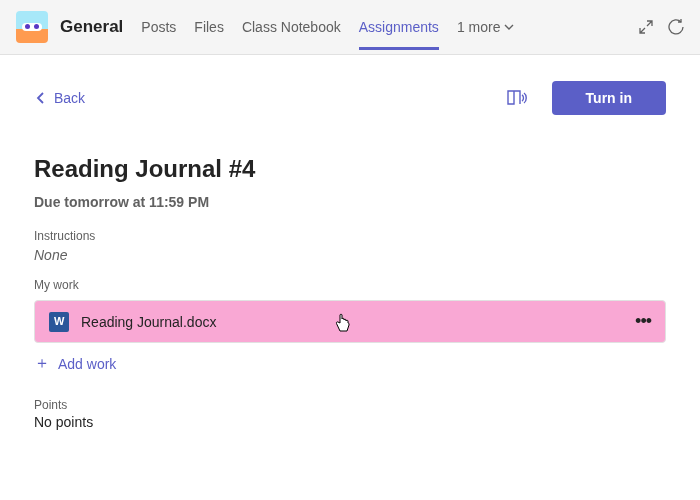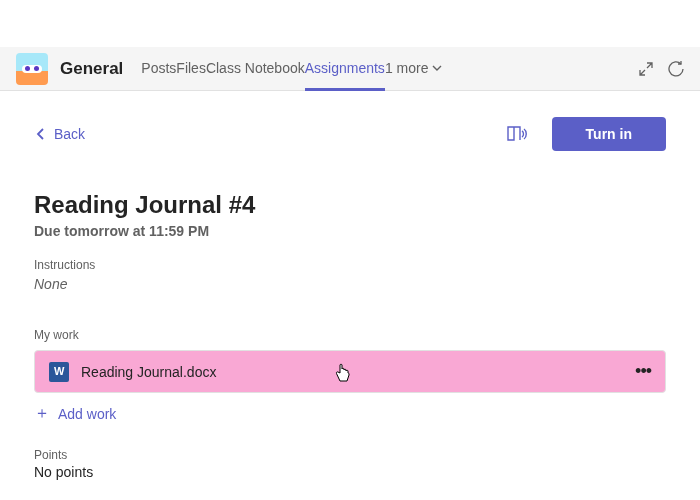--- a/index.html
+++ b/index.html
@@ -5,27 +5,26 @@
   * { box-sizing: border-box; margin: 0; padding: 0; }
   body {
     font-family: "Segoe UI", -apple-system, sans-serif;
     background: #fff;
     width: 700px;
     height: 500px;
     overflow: hidden;
     color: #242424;
   }
   .topbar {
-    height: 44px;
+    height: 55px;
     display: flex;
     align-items: center;
     padding: 4px 16px;
     border-bottom: 1px solid #e1e1e1;
     background: #f5f5f5;
-    margin-top: 47px;
   }
   .team-avatar {
     width: 32px; height: 32px;
     border-radius: 4px;
     background: linear-gradient(180deg,#a7e8f9 0%,#a7e8f9 55%,#ff9b50 55%,#ff9b50 100%);
     position: relative;
     margin-right: 12px;
   }
   .team-avatar::before{
     content:"";
@@ -38,21 +37,21 @@
   .team-avatar::after{
     content:"";
     position:absolute;
     top:13px;left:9px;
     width:5px;height:5px;
     border-radius:50%;
     background:#5a38c4;
     box-shadow:9px 0 0 #5a38c4;
   }
   .channel-name { font-weight: 700; font-size: 17px; margin-right: 18px; }
-  .tabs { display: flex; align-items: flex-start; flex: 1; }
+  .tabs { display: flex; align-items: flex-start; gap: 18px; flex: 1; }
   .tab {
     font-size: 14px;
     color: #616161;
     padding: 14px 0 12px;
     border-bottom: 3px solid transparent;
     cursor: pointer;
   }
   .tab.active { color: #5b5fc7; border-bottom-color: #5b5fc7; }
   .more-tab { display: flex; align-items: center; gap: 4px; }
   .top-actions { display: flex; align-items: center; gap: 14px; color: #616161; }
@@ -68,24 +67,24 @@
     color: #5b5fc7; font-size: 14px; cursor: pointer;
   }
   .right-actions { display: flex; align-items: center; gap: 24px; }
   .reader-icon { color: #5b5fc7; cursor: pointer; }
   .turnin-btn {
     background: #5b5fc7; color: #fff;
     border: none; padding: 9px 34px;
     border-radius: 4px; font-weight: 600;
     font-size: 14px; cursor: pointer;
   }
-  .title { font-size: 24px; font-weight: 700; margin-bottom: 4px; }
+  .title { font-size: 24px; font-weight: 700; margin-bottom: 11px; }
   .due { font-size: 14px; color: #616161; margin-bottom: 19px; font-weight: bold; }
   .section-label { font-size: 12px; color: #616161; margin-bottom: 4px; }
-  .none-text { font-size: 14px; color: #616161; font-style: italic; margin-bottom: 36px; }
+  .none-text { font-size: 14px; color: #616161; font-style: italic; margin-bottom: 15px; }
   .mywork-label { font-size: 12px; color: #616161; margin-bottom: 8px; }
   .work-item {
     display: flex; align-items: center;
     border: 1px solid #e1e1e1;
     border-radius: 4px;
     padding: 10px 14px;
     background: #f9a8d4;
     position: relative;
     margin-bottom: 10px;
   }

